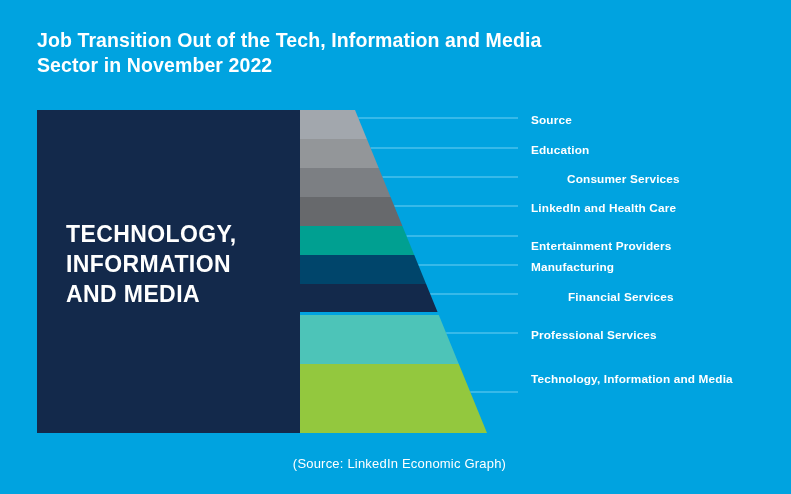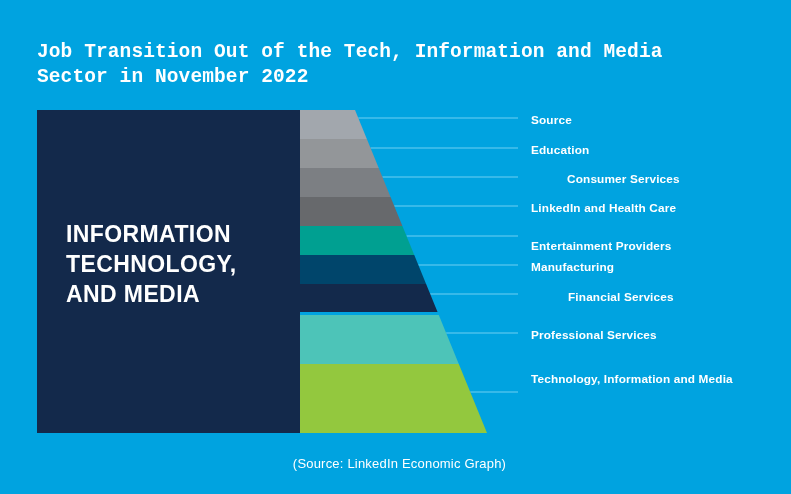--- a/index.html
+++ b/index.html
@@ -19,28 +19,27 @@
     width: 791px;
     height: 494px;
     background: #00a3e0;
     overflow: hidden;
   }
 
   
   #title {
     position: absolute;
     left: 37px;
-    top: 40px;
+    top: 28px;
     width: 620px;
     color: #ffffff;
     font-size: 19.5px;
     font-weight: bold;
     line-height: 25px;
     letter-spacing: 0.1px;
-    font-family: Liberation Mono, monospace;
   }
   #title .ln { display: block; white-space: pre; }
 
   
   #chart {
     position: absolute;
     left: 0;
     top: 0;
     width: 791px;
     height: 494px;
@@ -117,22 +116,22 @@
           <polygon points="300,226 402.40557275541795,226 414.25696594427245,255 300,255" fill="#00a091"></polygon>
           <polygon points="300,255 414.25696594427245,255 426.10835913312695,284 300,284" fill="#00456b"></polygon>
           <polygon points="300,284 426.10835913312695,284 437.55108359133123,312 300,312" fill="#13294b"></polygon>
           <polygon points="300,315 438.7770897832817,315 458.8018575851393,364 300,364" fill="#4dc4b8"></polygon>
           <polygon points="300,364 458.8018575851393,364 487,433 300,433" fill="#93c83e"></polygon>
         </g>
     </svg>
   </div>
 
   <div id="panel-label">
+    <span class="ln">TECHNOLOGY,</span>
     <span class="ln">INFORMATION</span>
-    <span class="ln">TECHNOLOGY,</span>
     <span class="ln">AND MEDIA</span>
   </div>
 
   <div id="cat-labels">
       <div class="cat-label" style="top: 114px;">Source</div>
       <div class="cat-label" style="top: 144px;">Education</div>
       <div class="cat-label" style="top: 173px; margin-left: 36px;">Consumer Services</div>
       <div class="cat-label" style="top: 202px;">LinkedIn and Health Care</div>
       <div class="cat-label" style="top: 240px; text-align: center;">Entertainment Providers</div>
       <div class="cat-label" style="top: 261px;">Manufacturing</div>

